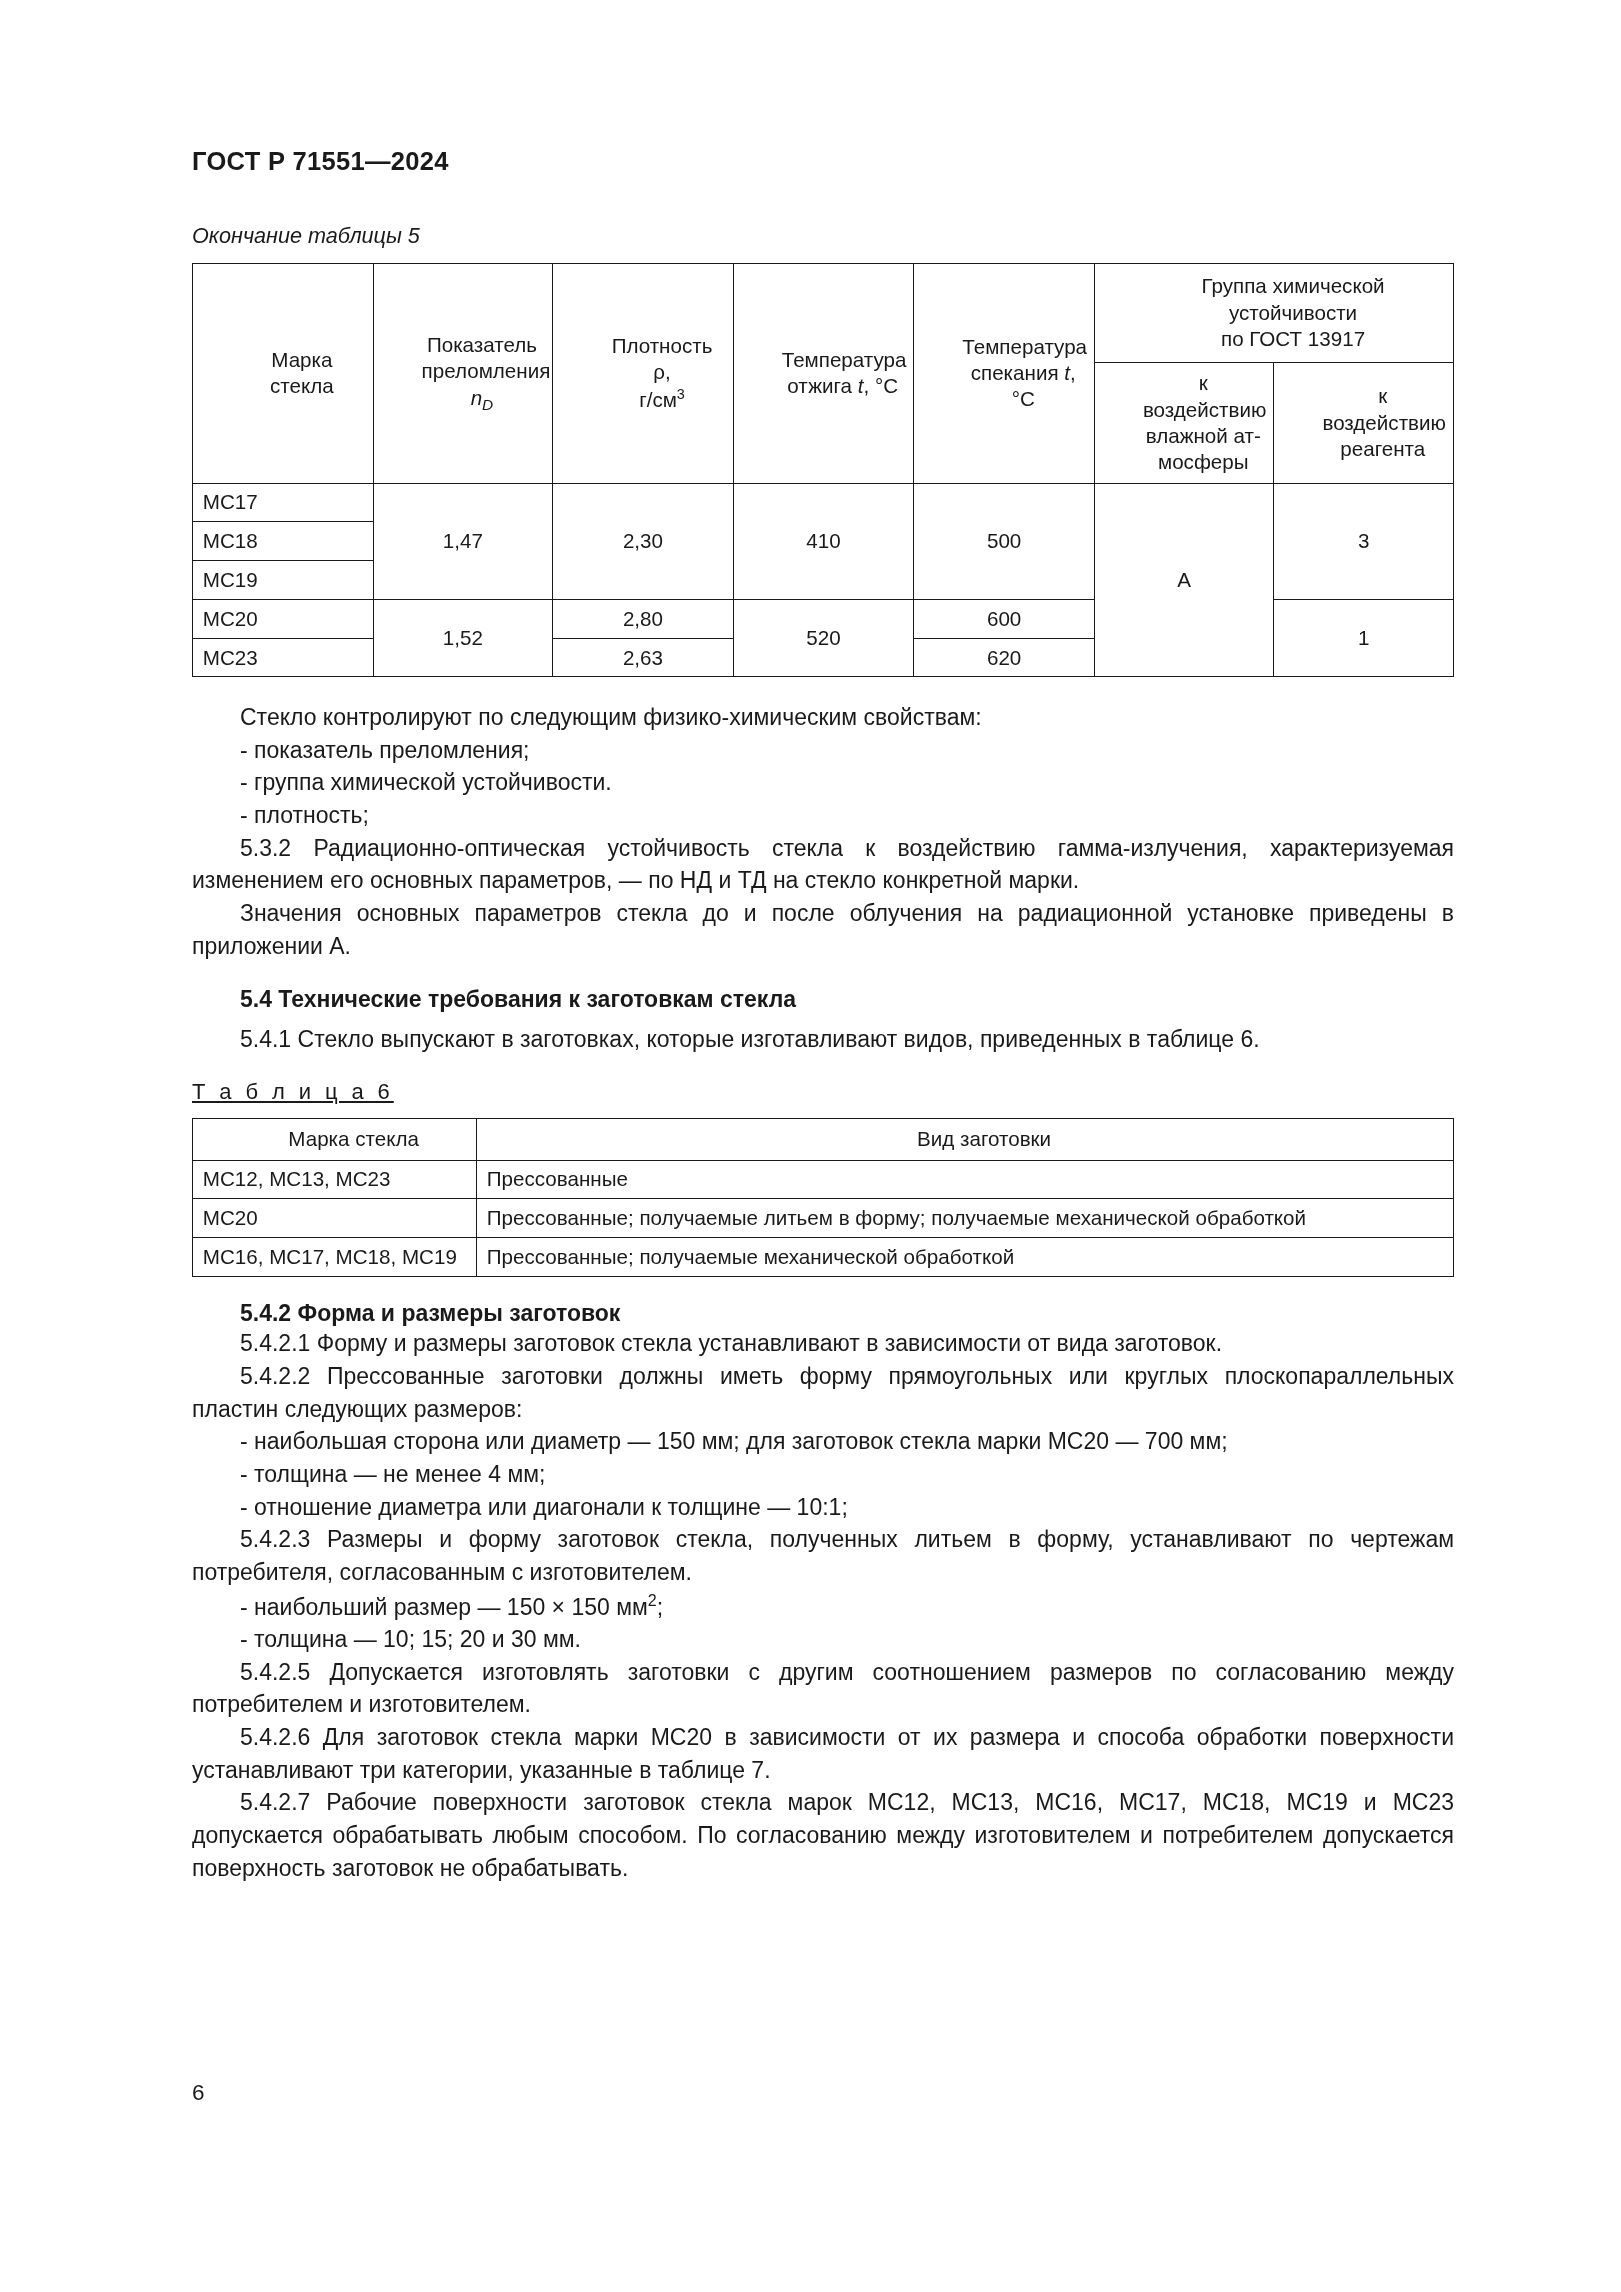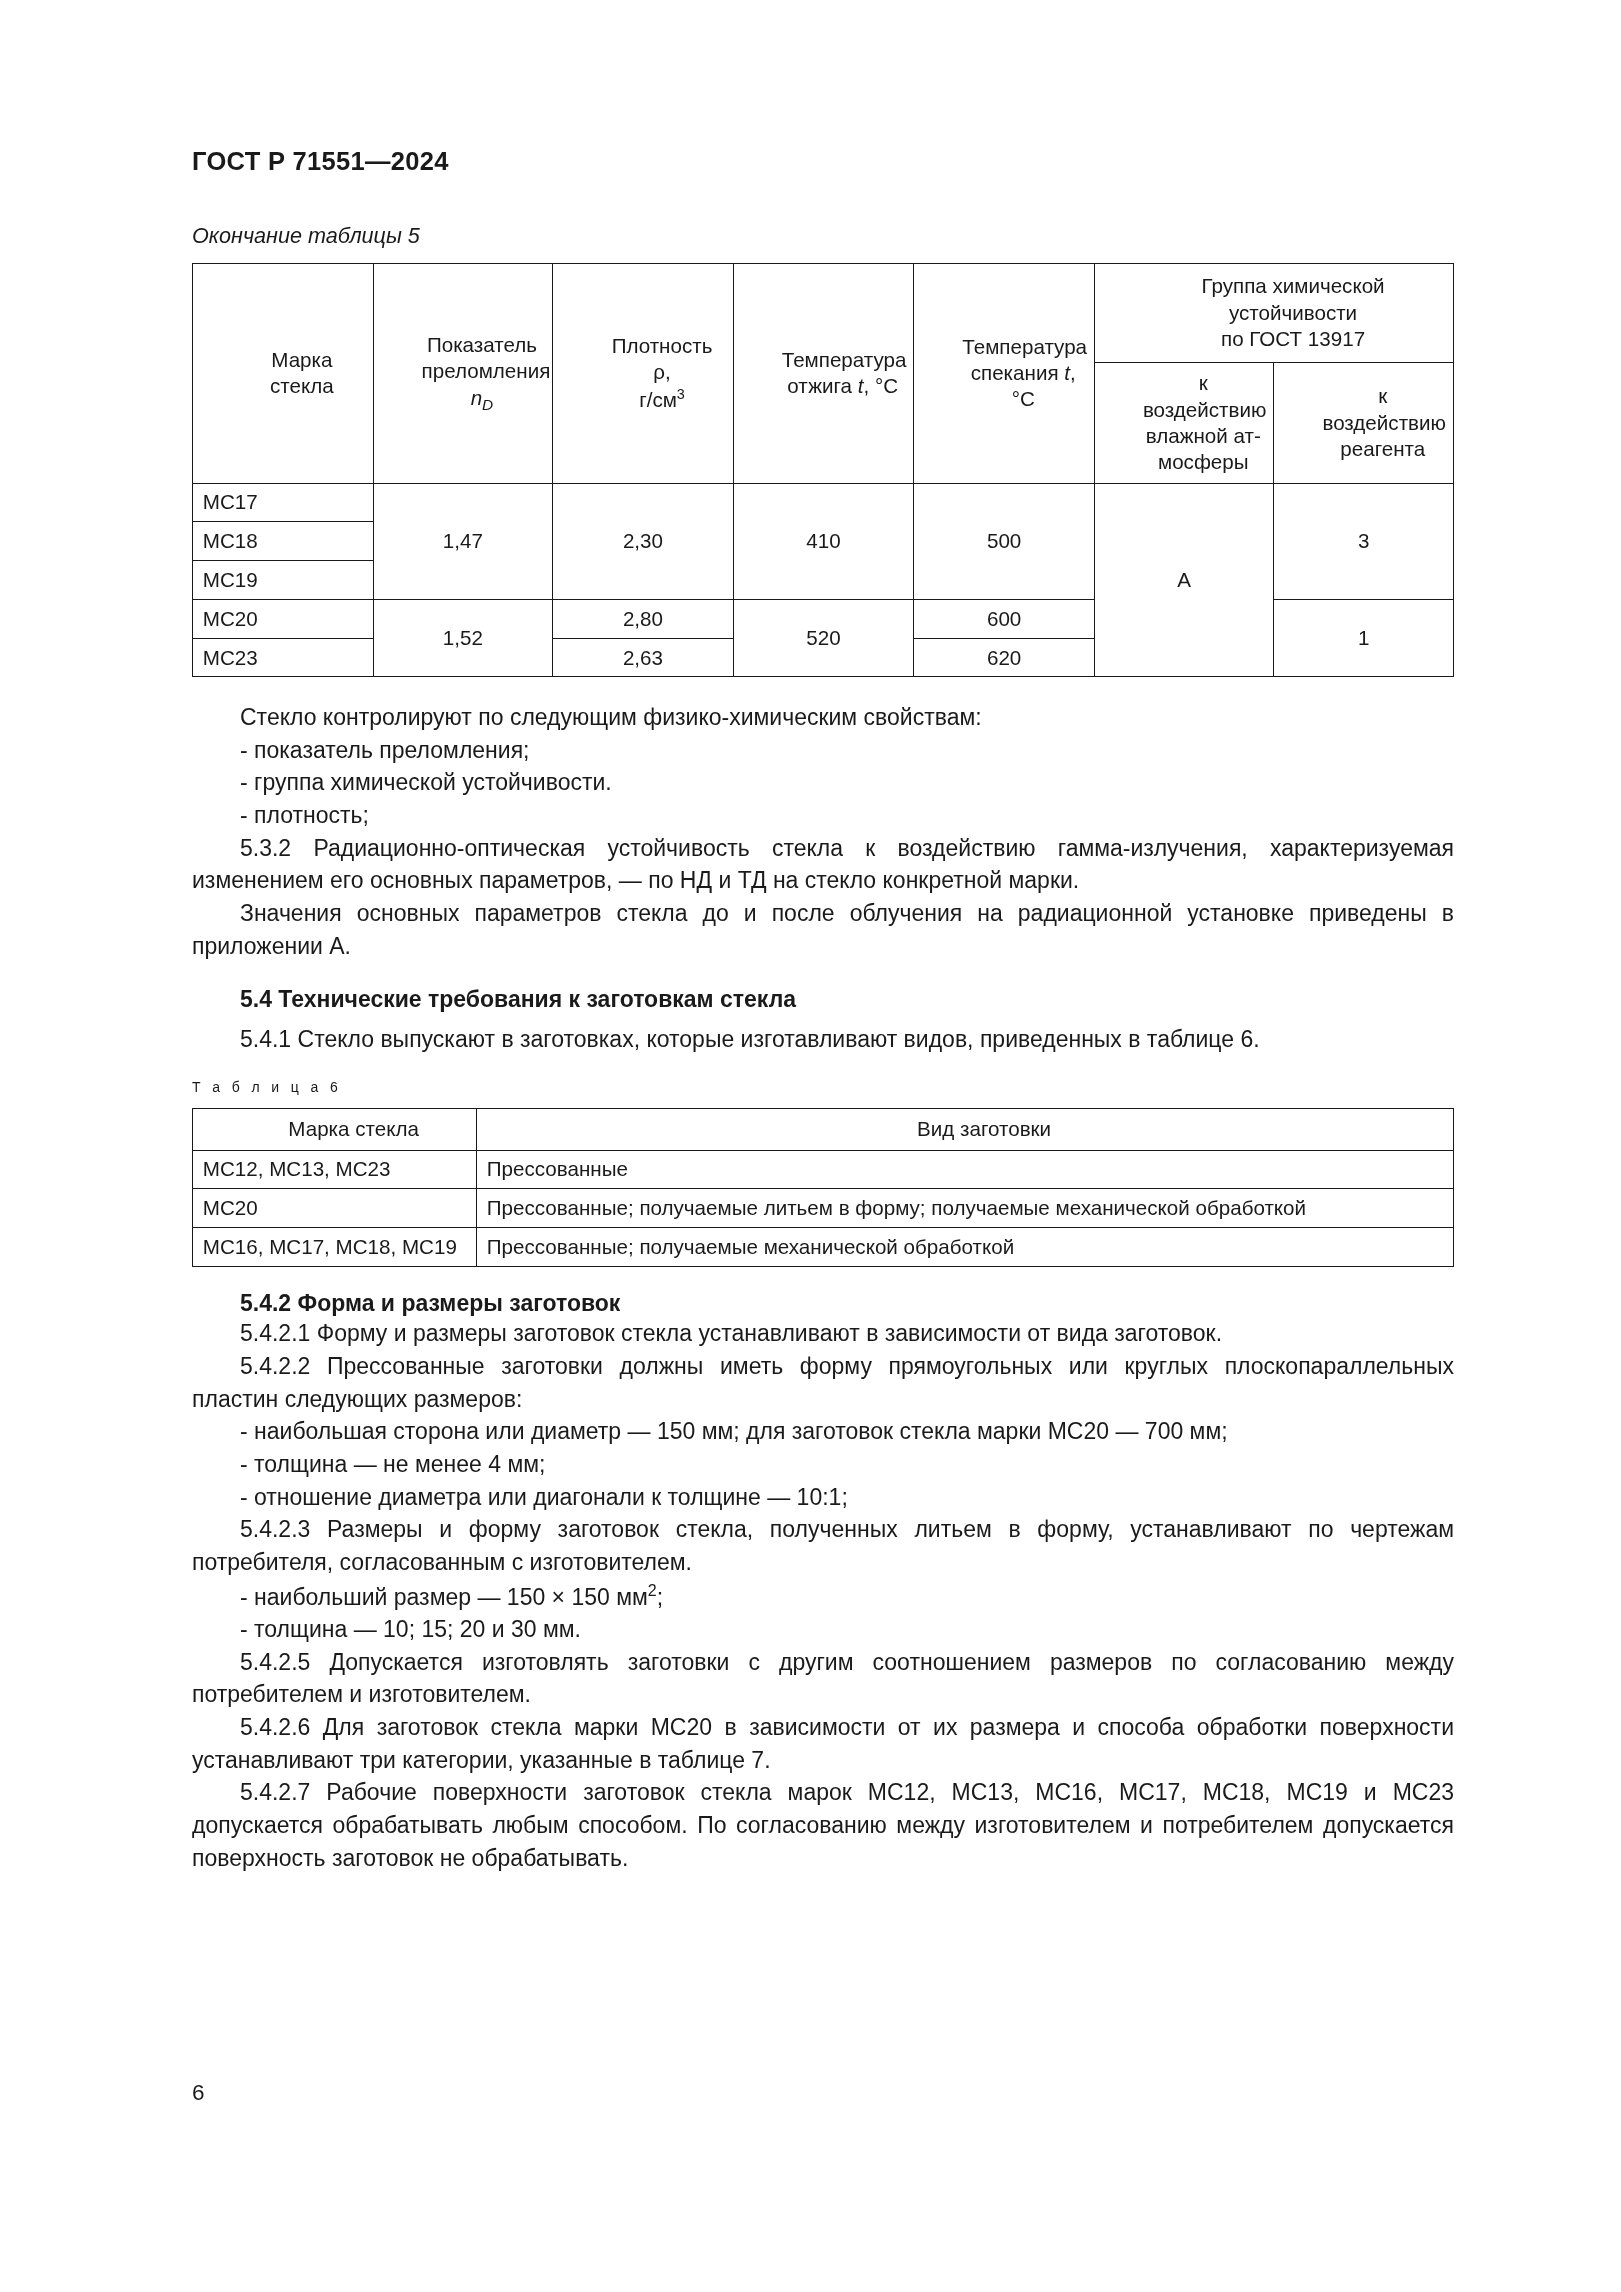--- a/index.html
+++ b/index.html
@@ -38,23 +38,24 @@
     letter-spacing: 0.3px;
   }
 
   
   .table-caption-italic {
     font-style: italic;
     font-size: 21.6px;
     margin: 0 0 13.7px 0;
   }
   .table-caption-spaced {
-    font-size: 14px;
+    font-size: 22px;
     letter-spacing: 3.9px;
     margin: 0 0 13.7px 0;
+    text-decoration: underline;
   }
 
   
   table.gost {
     border-collapse: collapse;
     width: 100%;
     font-size: 20.6px;
     table-layout: fixed;
   }
   table.gost td, table.gost th {

